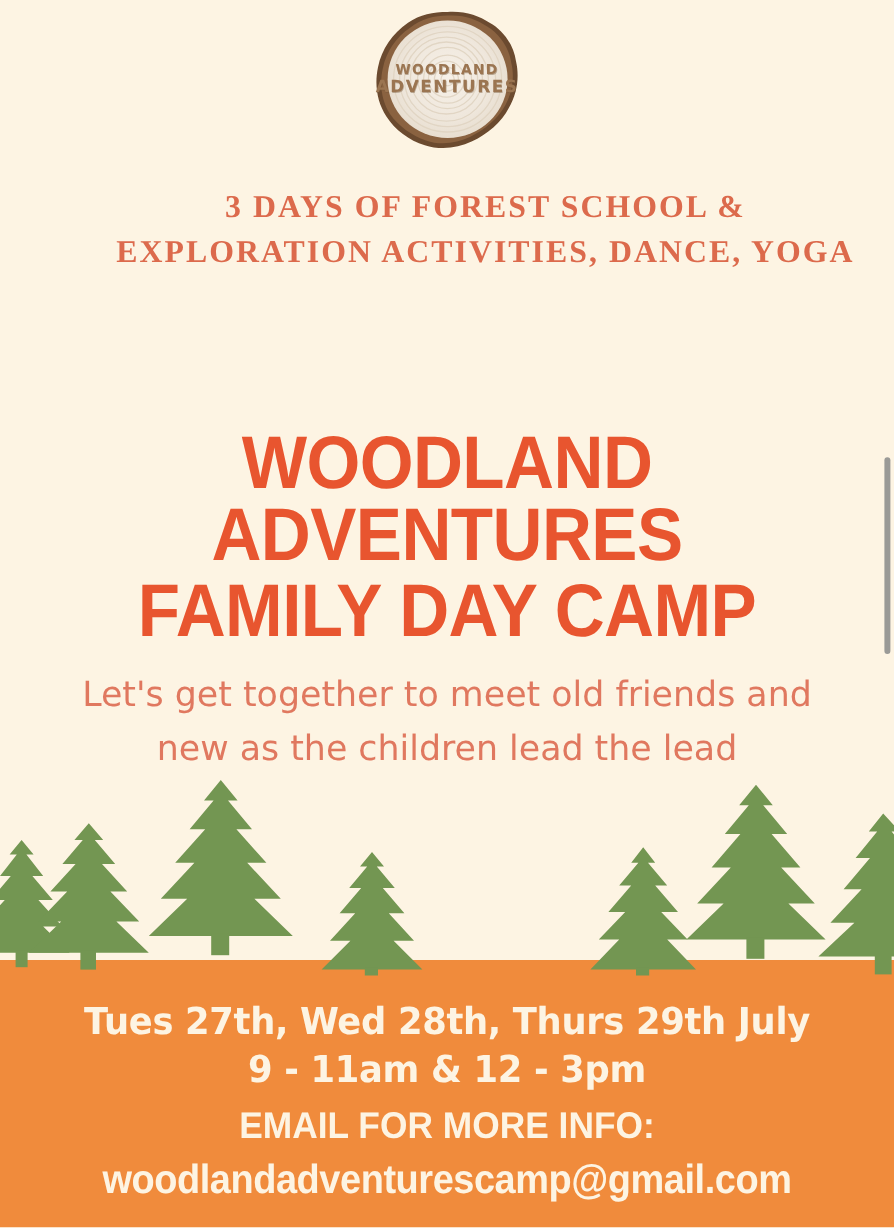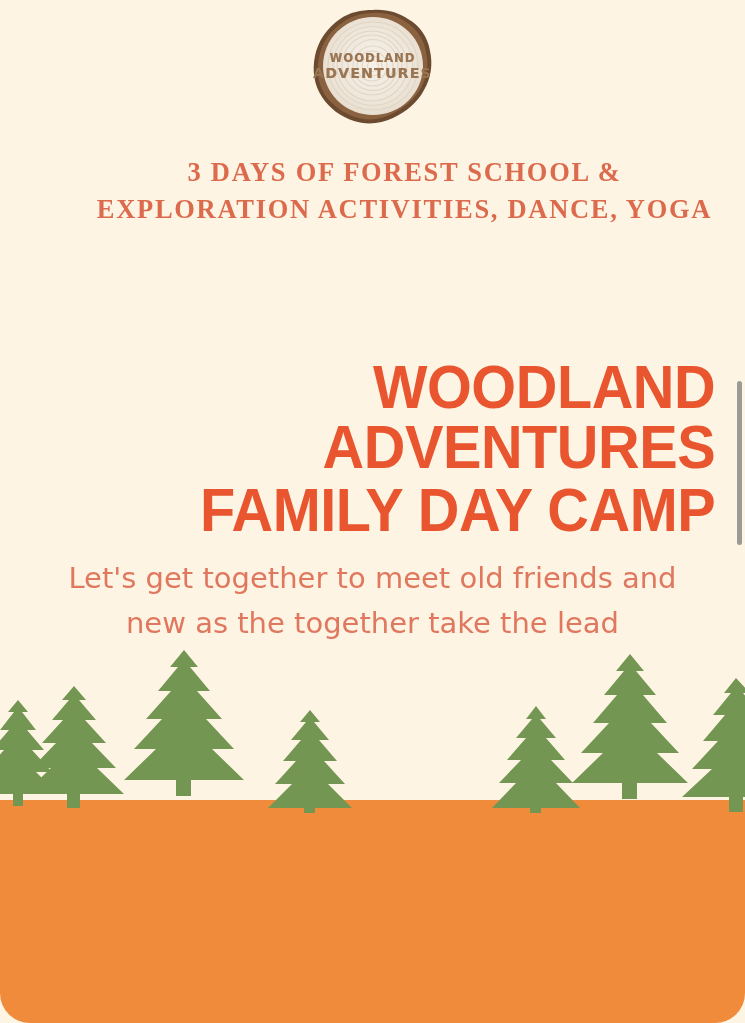--- a/index.html
+++ b/index.html
@@ -9,21 +9,20 @@
   }
   body {
     font-family: "Liberation Sans", sans-serif;
   }
   #poster {
     position: relative;
     width: 745px;
     height: 1023px;
     background: #FDF4E3;
     overflow: hidden;
-    border-radius: 30px;
   }
 
   
   .logo-wrap {
     position: absolute;
     top: 4px;
     left: 0;
     width: 745px;
     height: 125px;
     display: flex;
@@ -72,21 +71,21 @@
     margin-left: 32px;
   }
   .kicker .kl { display: block; }
 
   
   .title {
     position: absolute;
     top: 357px;
     left: 0;
     width: 745px;
-    text-align: right;
+    text-align: center;
     color: #E8552F;
     font-family: "Liberation Sans Narrow", "Liberation Sans", sans-serif;
     font-weight: bold;
     line-height: 0.96;
     padding: 0 4px;
     box-sizing: border-box;
   }
   .title .t1 {
     display: block;
     font-size: 62px;
@@ -259,21 +258,21 @@
     <span class="kl">EXPLORATION ACTIVITIES, DANCE, YOGA</span>
   </div>
 
   <div class="title">
     <span class="t1">WOODLAND ADVENTURES</span>
     <span class="t2">FAMILY DAY CAMP</span>
   </div>
 
   <div class="tagline">
     <span class="gl">Let's get together to meet old friends and</span>
-    <span class="gl">new as the together take the lead</span>
+    <span class="gl">new as the children lead the lead</span>
   </div>
 
   <div class="band"></div>
 
   <div class="trees">
     <svg width="745" height="165" viewBox="0 0 745 165" aria-hidden="true">
       <g fill="#739652">
 
         <g transform="translate(-22,52) scale(1.0)">
           <path d="M40 0 L30 12 L36 12 L22 30 L31 30 L14 50 L26 50 L6 72 L22 72 L0 94 L80 94 L58 72 L74 72 L54 50 L66 50 L49 30 L58 30 L44 12 L50 12 Z"></path>
@@ -306,18 +305,24 @@
         </g>
 
         <g transform="translate(680,30)">
           <path d="M56 0 L44 15 L51 15 L33 37 L45 37 L23 63 L38 63 L12 91 L32 91 L2 119 L112 119 L82 91 L102 91 L76 63 L91 63 L69 37 L81 37 L63 15 L70 15 Z"></path>
           <rect x="49" y="117" width="14" height="17"></rect>
         </g>
       </g>
     </svg>
   </div>
 
+  <div class="bottom">
+    <span class="dates">Tues 27th, Wed 28th, Thurs 29th July</span>
+    <span class="times">9 - 11am &amp; 12 - 3pm</span>
+    <span class="emaillabel">EMAIL FOR MORE INFO:</span>
+    <span class="emailaddr">woodlandadventurescamp@gmail.com</span>
+  </div>
 
   <div class="scrollbar-track">
     <div class="scrollbar-thumb"></div>
   </div>
 
 </div>
 
 </body></html>

